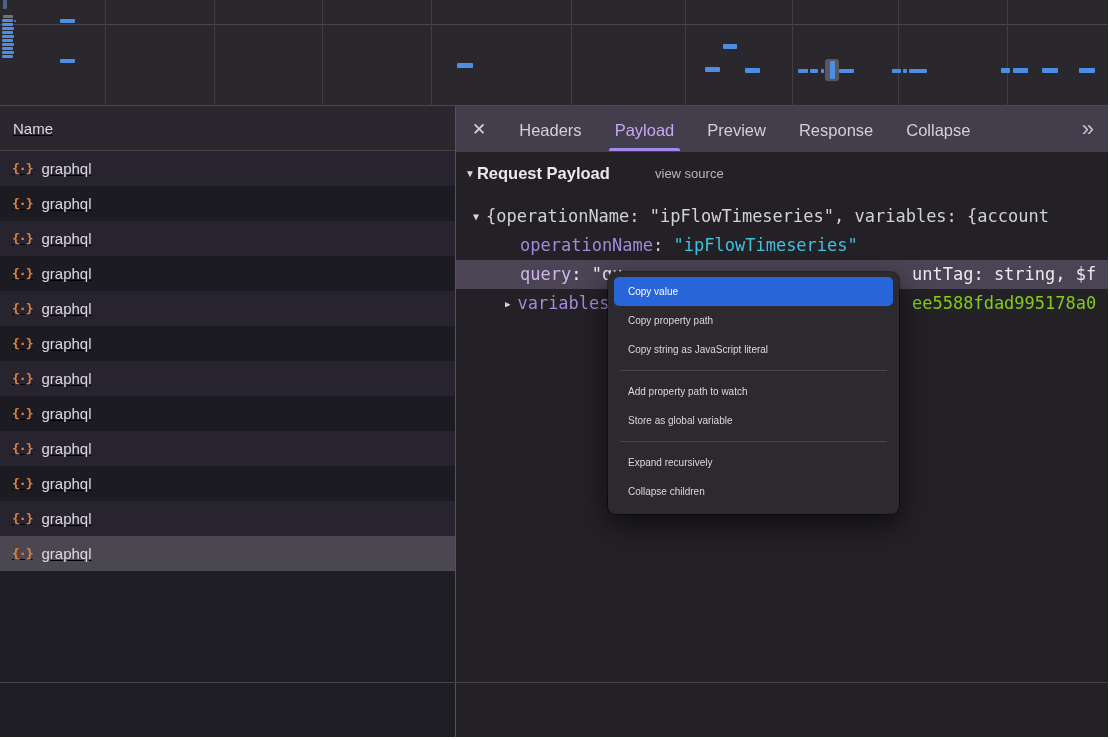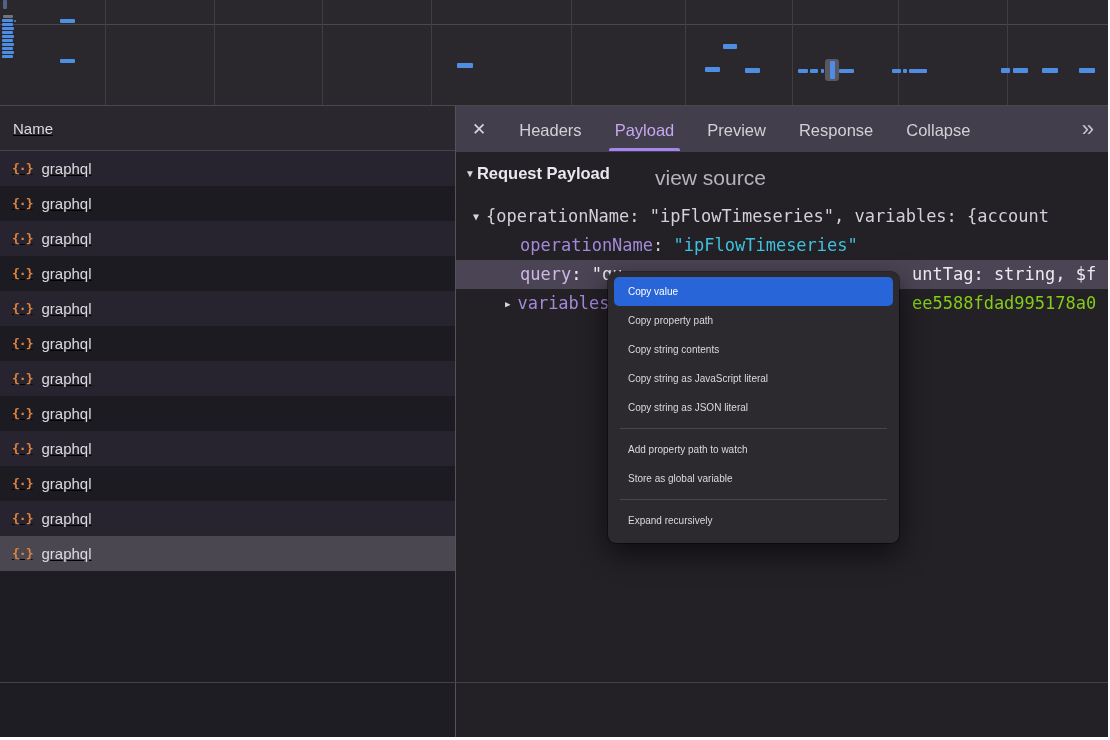--- a/index.html
+++ b/index.html
@@ -37,21 +37,21 @@
   .tab{position:relative;height:44px;line-height:46px;cursor:default;white-space:nowrap;}
   .tab.active{}
   .tab.active::after{content:"";position:absolute;left:-6px;right:-6px;bottom:0;height:3px;
                      border-radius:2px 2px 0 0;}
   .overflow-btn{margin-left:auto;font-size:22px;color:#c7c0d4;line-height:46px;}
 
   .payload{position:absolute;left:0;right:0;top:46px;bottom:0;}
   .payload-header{position:absolute;top:12px;left:9px;display:flex;align-items:center;gap:2px;
                   font-size:16.5px;font-weight:bold;color:#eae8ee;}
   .hdr-tri{font-size:10px;color:#d8d6dc;font-weight:normal;}
-  .view-source{position:absolute;top:14px;left:199px;font-size:21px;color:#b7b4be;font-weight:normal;}
+  .view-source{position:absolute;top:14px;left:199px;font-size:13px;color:#b7b4be;font-weight:normal;}
 
   .tree{position:absolute;top:50px;left:0;right:0;font-family:"DejaVu Sans Mono",monospace;
         font-size:17px;color:#d3d1d8;}
   .tline{height:29px;line-height:29px;white-space:nowrap;overflow:hidden;position:relative;}
   .ind1{padding-left:17px;}
   .ind2{padding-left:64px;}
   .ind1b{padding-left:49px;}
   .tri{display:inline-block;font-size:10px;color:#d8d6dc;margin-right:7px;transform:translateY(-2px);}
   .tline.selected{color:#eceaf0;}
   .right-frag{position:absolute;left:456px;top:0;text-align:center;}
@@ -203,23 +203,22 @@
         </div>
       </div>
     </div>
   </div>
 
   <div class="bottom-line"></div>
 
   <div class="menu" id="context-menu">
       <div class="menu-item highlighted">Copy value</div>
       <div class="menu-item">Copy property path</div>
-      <div class="menu-item">Copy string contents</div>
       <div class="menu-item">Copy string as JavaScript literal</div>
-      <div class="menu-item">Copy string as JSON literal</div>
       <div class="menu-sep"></div>
       <div class="menu-item">Add property path to watch</div>
       <div class="menu-item">Store as global variable</div>
       <div class="menu-sep"></div>
       <div class="menu-item">Expand recursively</div>
+      <div class="menu-item">Collapse children</div>
     </div>
 
 </div>
 
 </body></html>

